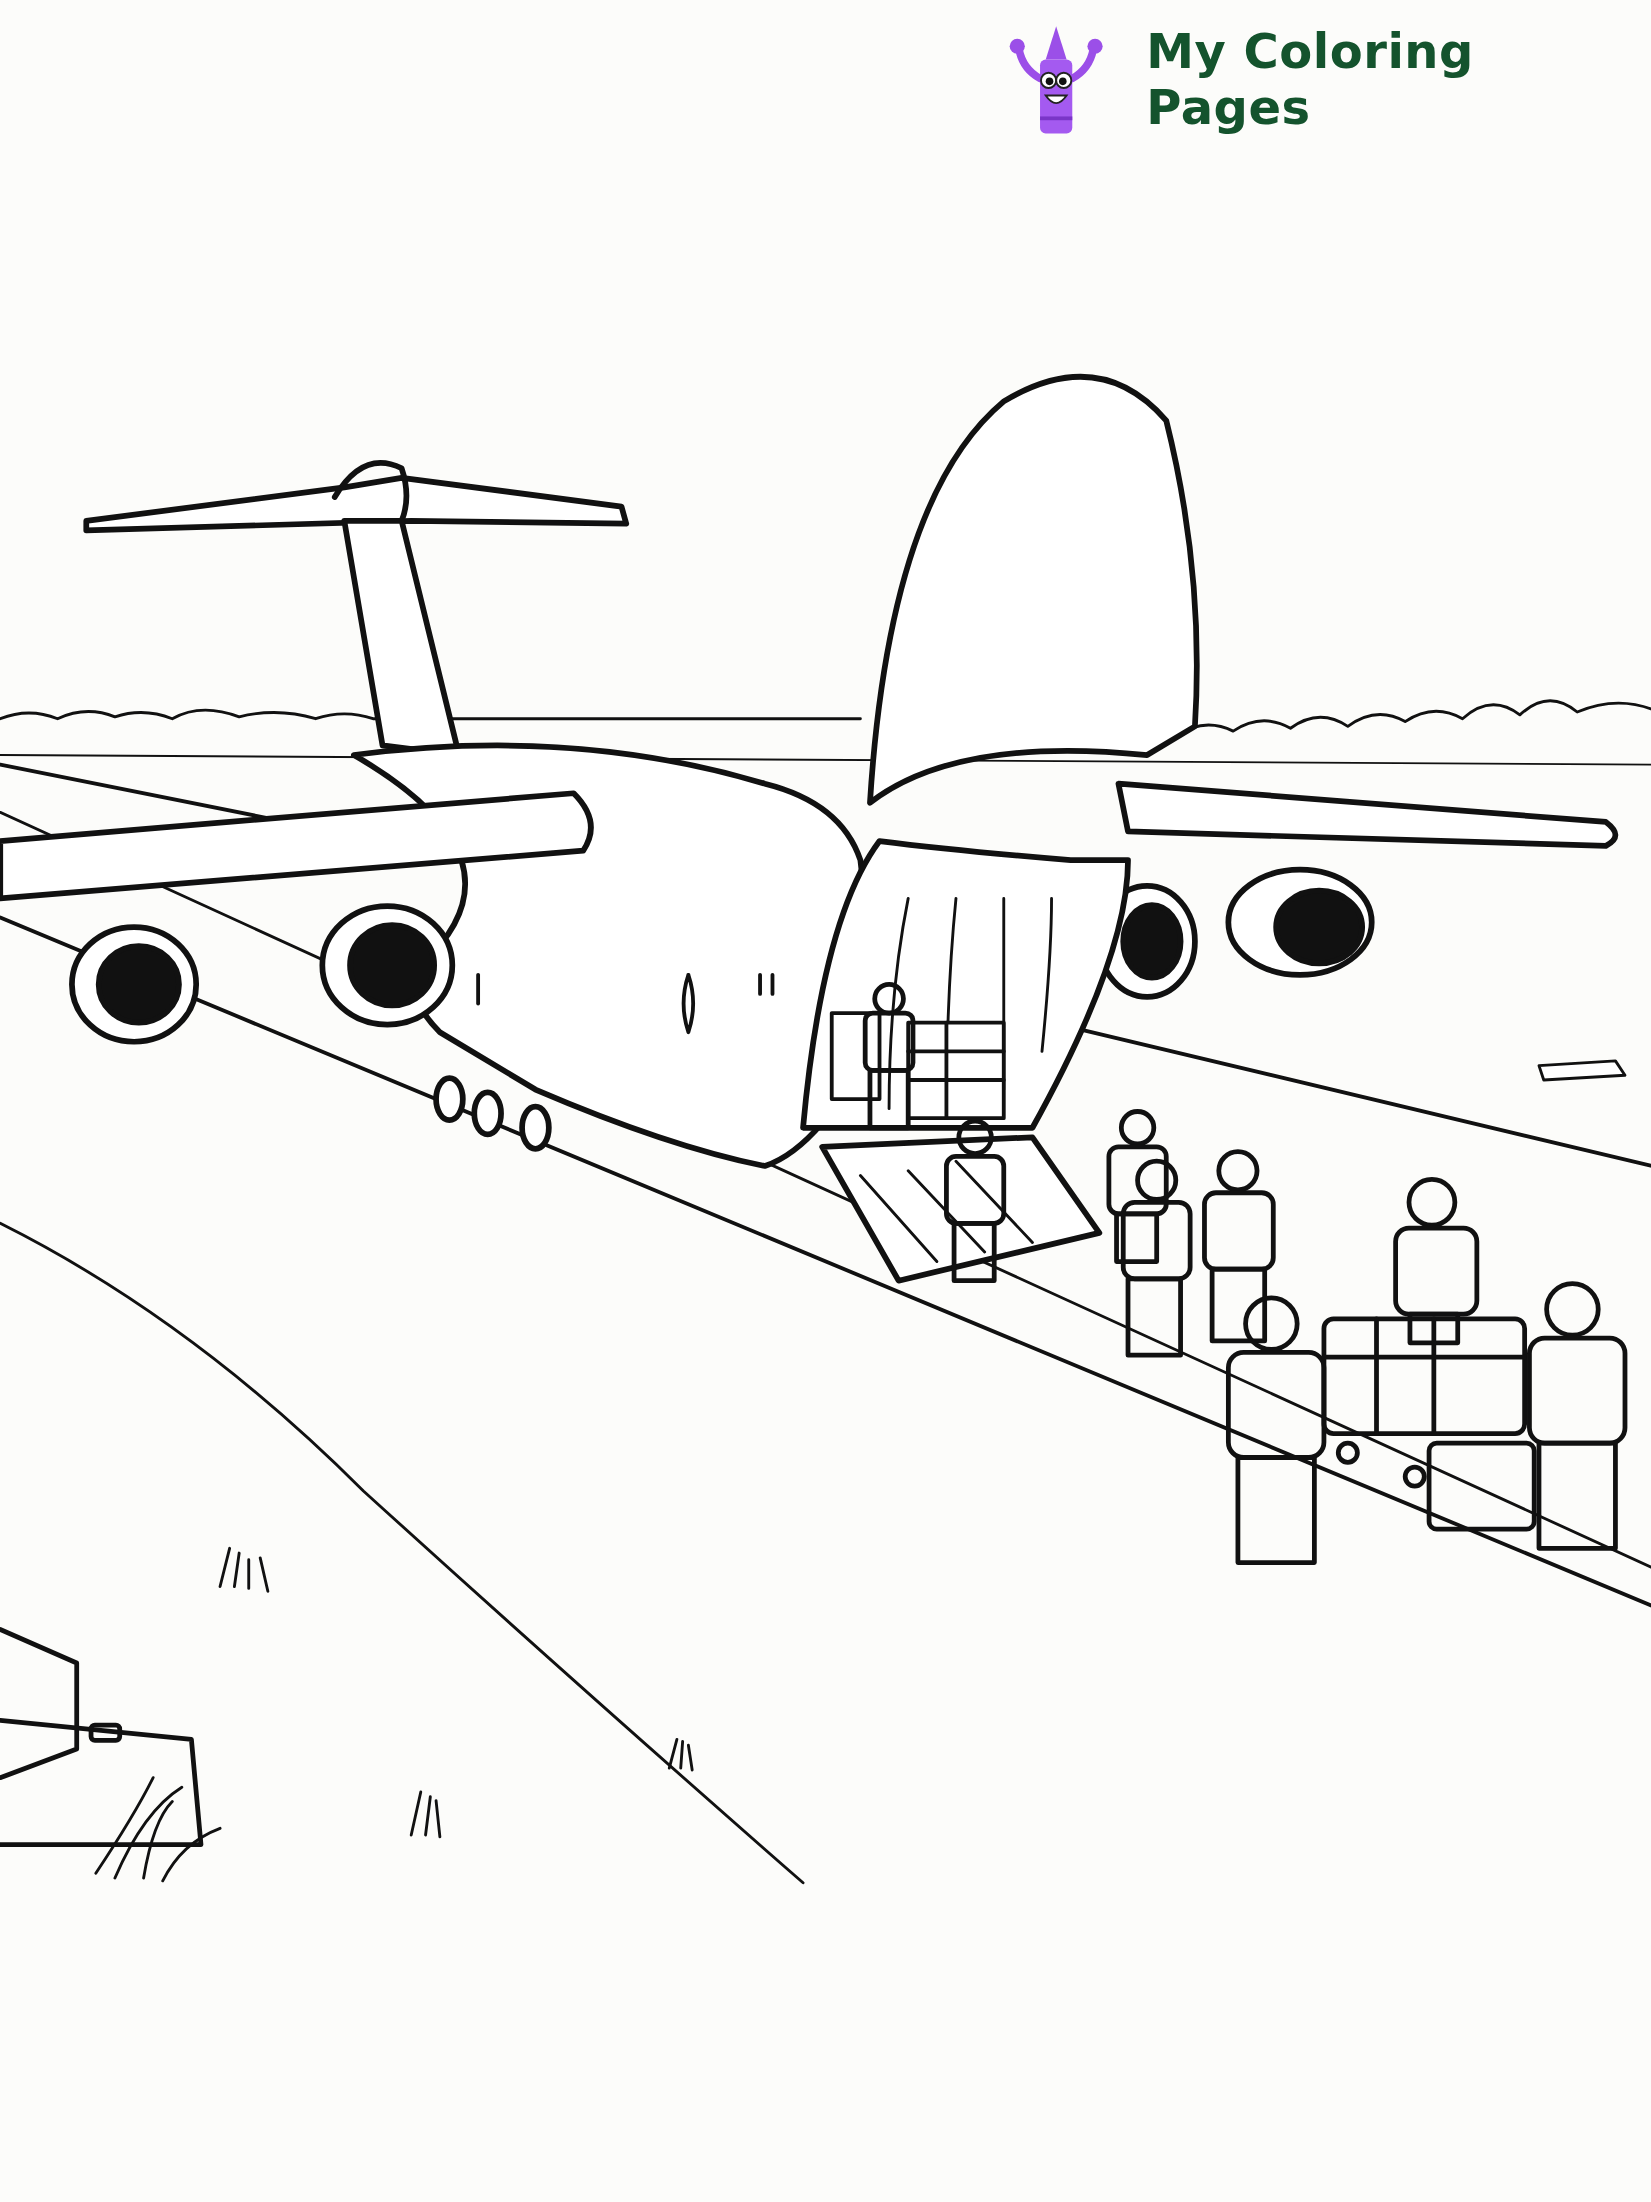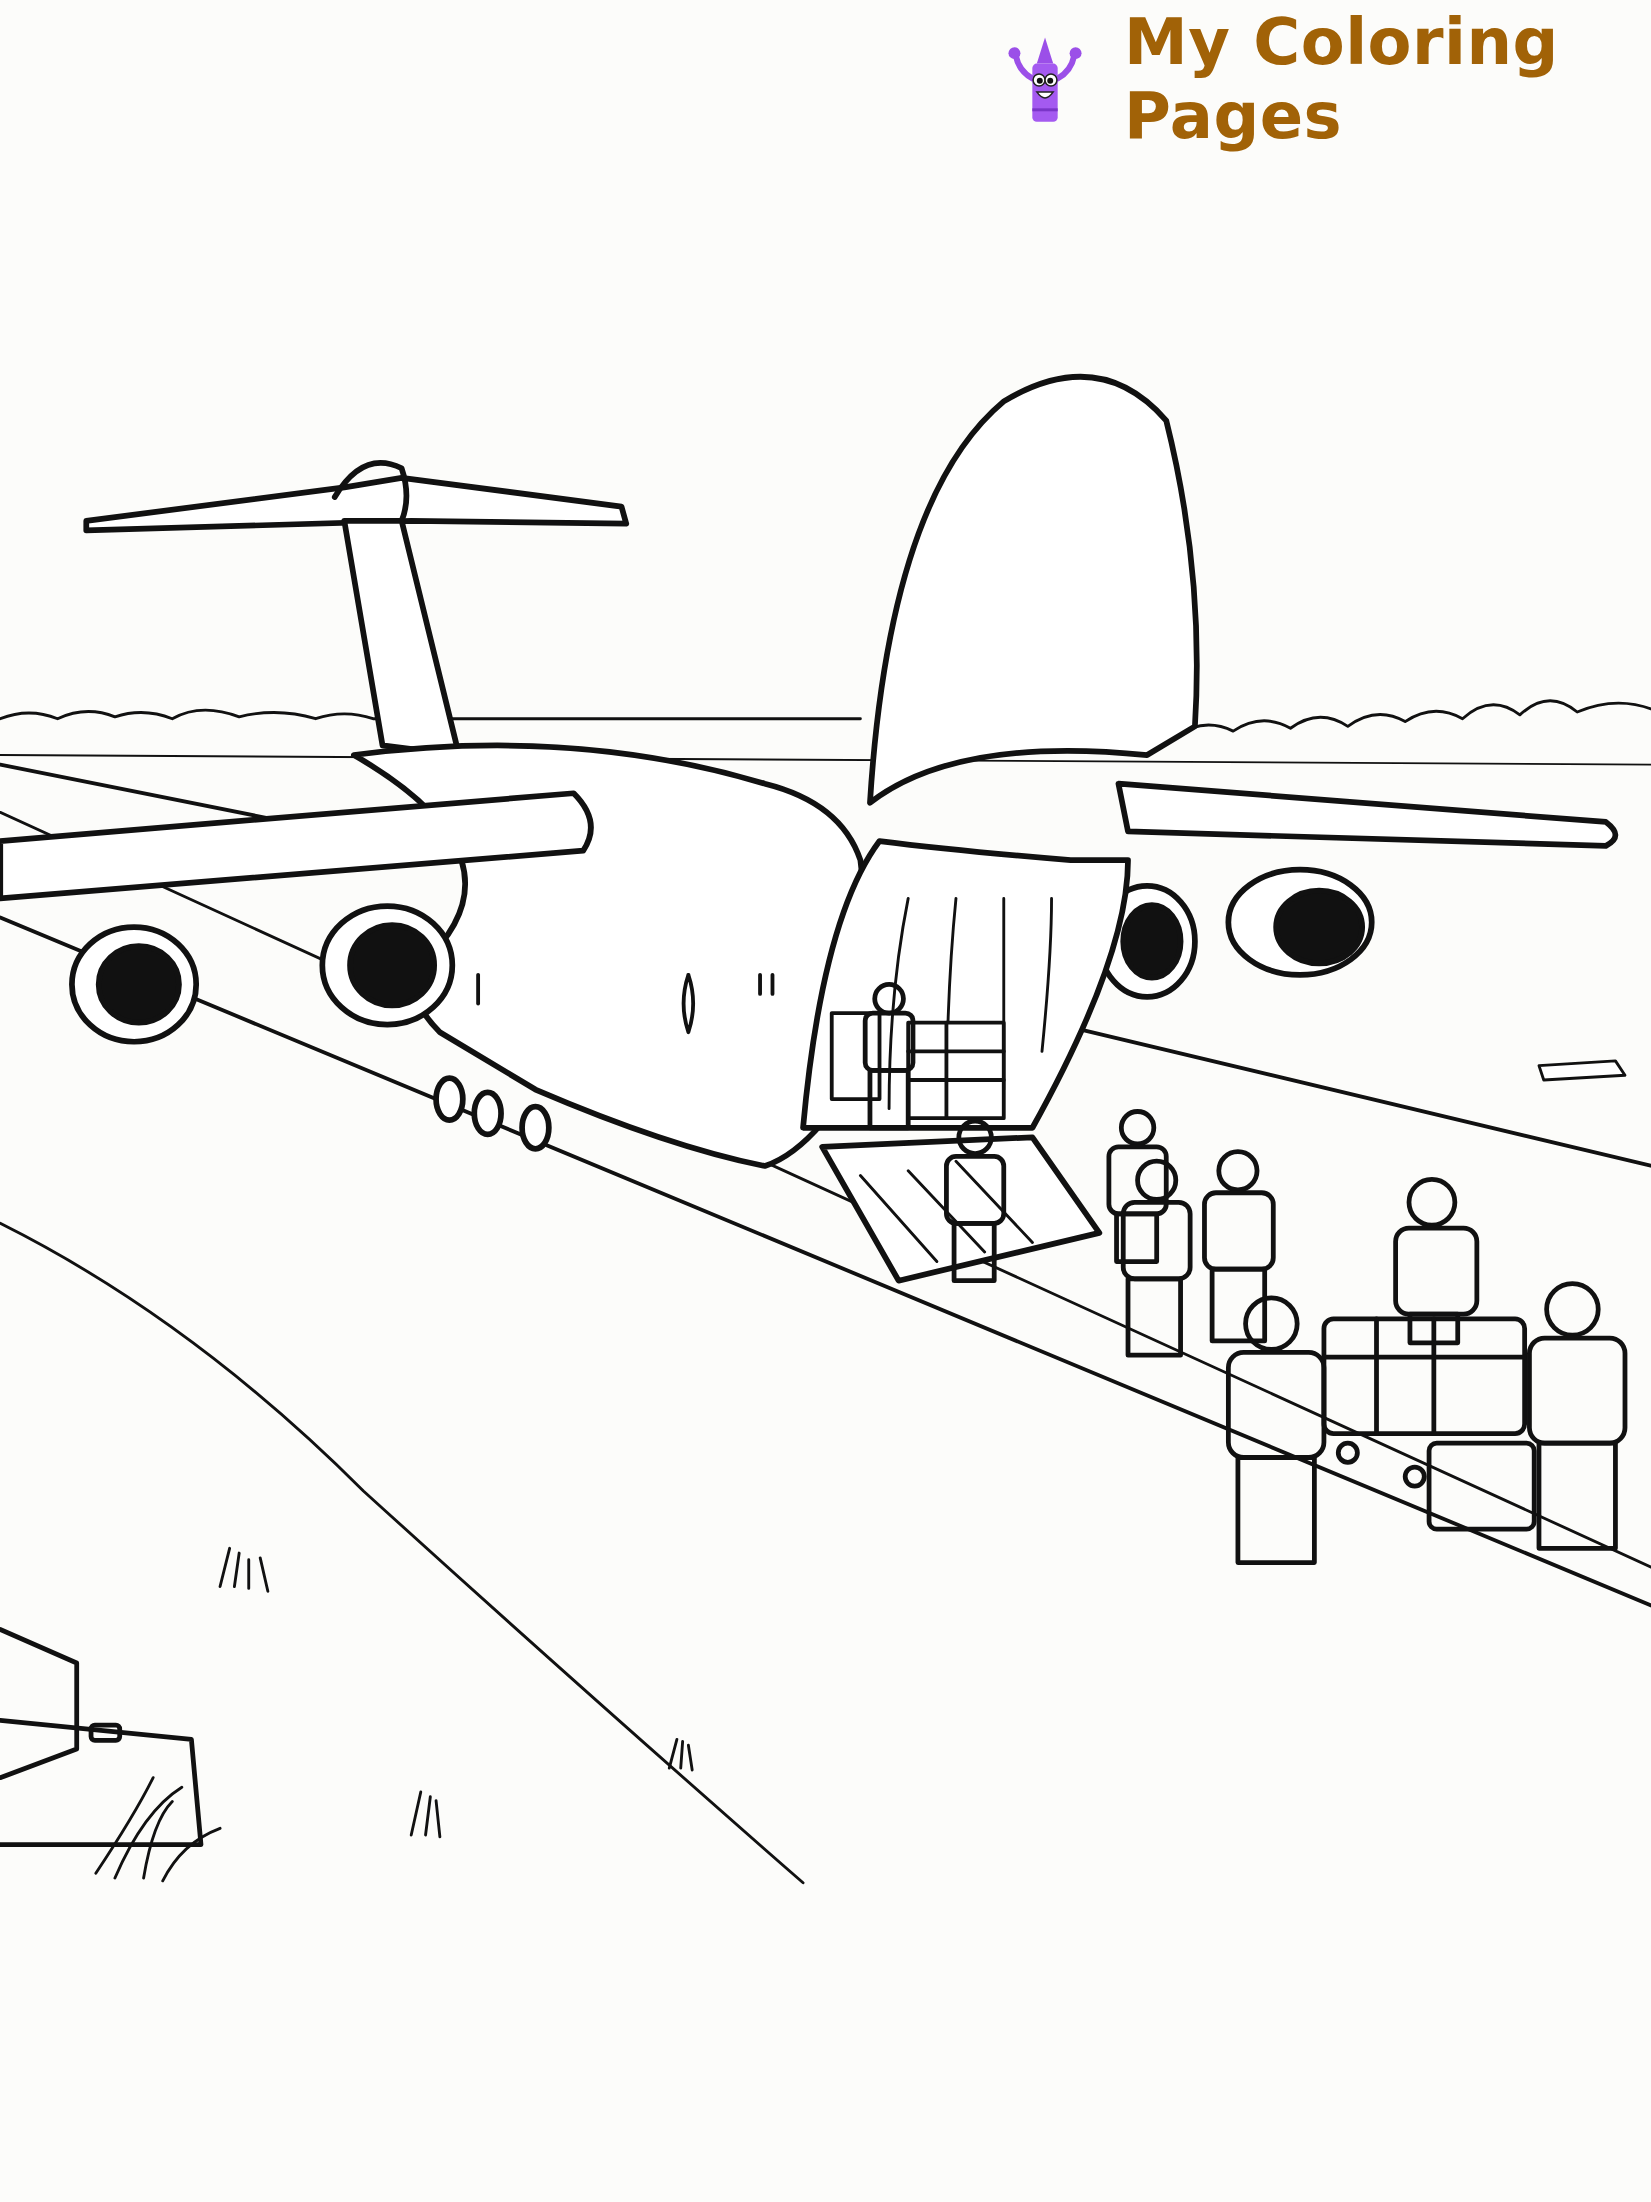--- a/index.html
+++ b/index.html
@@ -1,20 +1,20 @@
 <!DOCTYPE html>
 <html><head>
 <meta charset="utf-8">
 <style>
   html,body{margin:0;padding:0;background:#fdfdfb;}
   body{width:1652px;height:2202px;position:relative;overflow:hidden;font-family:"DejaVu Sans","Liberation Sans",sans-serif;}
   .page{position:absolute;left:0;top:0;width:1652px;height:2202px;background:#fcfcfa;}
   .brand{position:absolute;left:1004px;top:21px;height:115px;display:flex;align-items:center;gap:38px;}
   .brand-logo{width:105px;height:115px;}
-  .brand-title{font-size:64px;font-weight:bold;color:#a16207;letter-spacing:0.5px;}
+  .brand-title{font-size:48px;font-weight:bold;color:#14532d;letter-spacing:0.5px;}
   .scene{position:absolute;left:0;top:0;width:1652px;height:2202px;}
   .ln{fill:none;stroke:#111;stroke-linecap:round;stroke-linejoin:round;}
 </style>
 </head>
 <body>
 
 <div class="page">
 
   <svg class="scene" viewBox="0 0 1728 2304" xmlns="http://www.w3.org/2000/svg">
 

